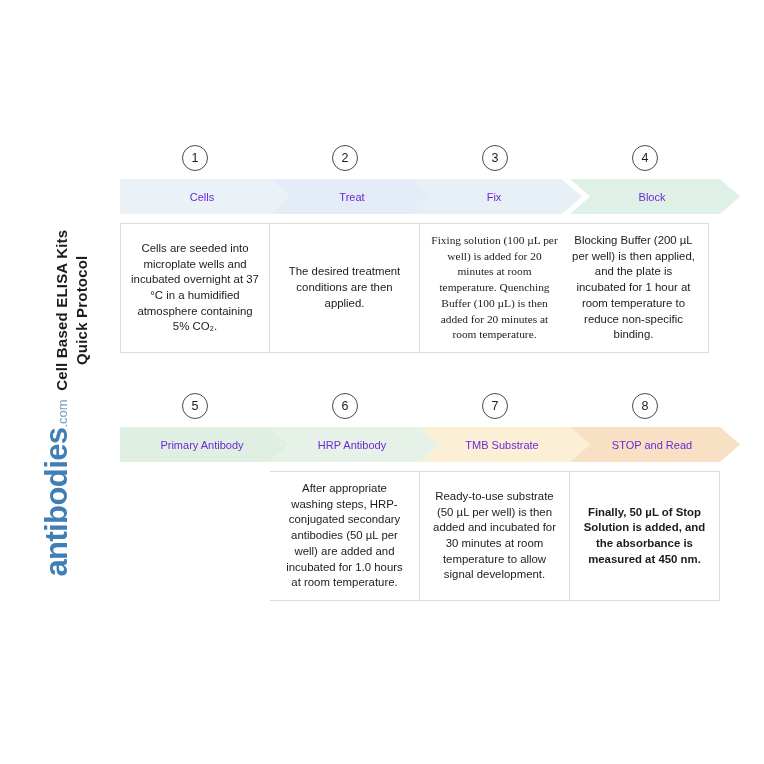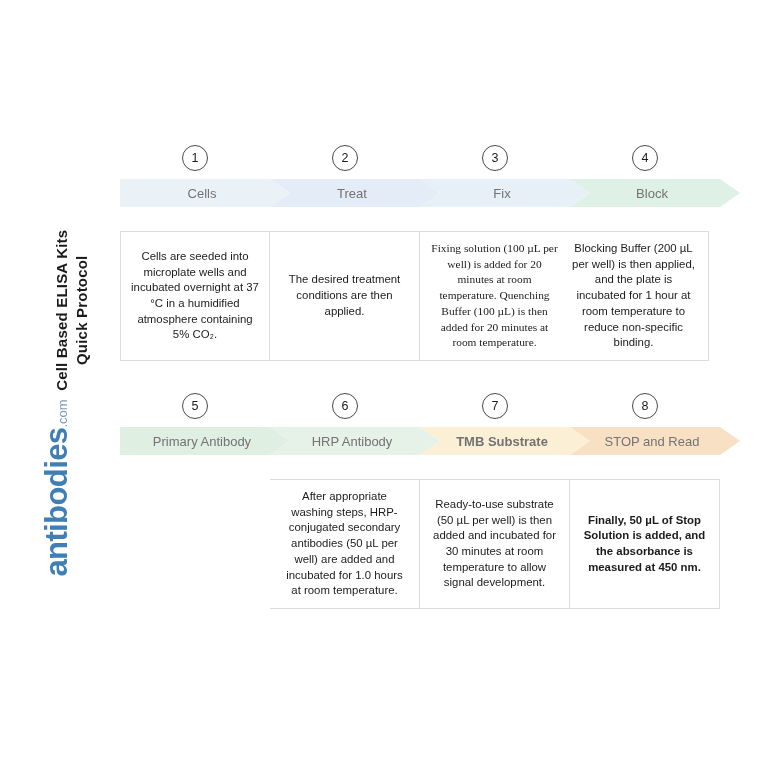--- a/index.html
+++ b/index.html
@@ -90,34 +90,34 @@
   }
 
   .chevrons {
     position: relative;
     height: 36px;
     margin-top: 4px;
   }
   .chev {
     position: absolute;
     top: 0;
-    height: 28px;
+    height: 35px;
     box-sizing: border-box;
     display: flex;
     align-items: center;
     justify-content: center;
-    font-size: 13px;
-    color: #737373;
+    font-size: 11px;
+    color: #6d28d9;
     text-align: center;
   }
   .chev span { display: block; padding: 0 14px 0 8px; }
 
   .boxes {
     position: relative;
-    margin-top: 16px;
+    margin-top: 8px;
     height: 130px;
   }
   .box {
     position: absolute;
     top: 0;
     height: 130px;
     box-sizing: border-box;
     border: 1px solid #dcdcdc;
     background: #ffffff;
     display: flex;
@@ -155,21 +155,21 @@
         <div class="num-circle" style="left: 362px;">3</div>
         <div class="num-circle" style="left: 512px;">4</div>
       </div>
     <div class="chevrons">
         <div class="chev" style="left: 0px; width: 170px; background: rgb(234, 242, 248); clip-path: polygon(0px 0px, 150px 0px, 170px 50%, 150px 100%, 0px 100%);">
           <span>Cells</span>
         </div>
         <div class="chev" style="left: 150px; width: 170px; background: rgb(228, 236, 247); clip-path: polygon(0px 0px, 150px 0px, 170px 50%, 150px 100%, 0px 100%, 20px 50%);">
           <span>Treat</span>
         </div>
-        <div class="chev" style="left: 300px; width: 170px; background: rgb(231, 240, 246); clip-path: polygon(0px 0px, 150px 0px, 170px 50%, 150px 100%, 0px 100%, 20px 50%);">
+        <div class="chev" style="left: 292px; width: 170px; background: rgb(231, 240, 246); clip-path: polygon(0px 0px, 150px 0px, 170px 50%, 150px 100%, 0px 100%, 20px 50%);">
           <span>Fix</span>
         </div>
         <div class="chev" style="left: 450px; width: 170px; background: rgb(223, 240, 230); clip-path: polygon(0px 0px, 150px 0px, 170px 50%, 150px 100%, 0px 100%, 20px 50%);">
           <span>Block</span>
         </div>
       </div>
     <div class="boxes">
         <div class="box" style="left: 0px; width: 150px;">
           <p>Cells are seeded into microplate wells and incubated overnight at 37 °C in a humidified atmosphere containing 5% CO₂.</p>
         </div>
@@ -192,21 +192,21 @@
         <div class="num-circle" style="left: 362px;">7</div>
         <div class="num-circle" style="left: 512px;">8</div>
       </div>
     <div class="chevrons">
         <div class="chev" style="left: 0px; width: 170px; background: rgb(223, 240, 227); clip-path: polygon(0px 0px, 150px 0px, 170px 50%, 150px 100%, 0px 100%);">
           <span>Primary Antibody</span>
         </div>
         <div class="chev" style="left: 150px; width: 170px; background: rgb(230, 241, 232); clip-path: polygon(0px 0px, 150px 0px, 170px 50%, 150px 100%, 0px 100%, 20px 50%);">
           <span>HRP Antibody</span>
         </div>
-        <div class="chev" style="left: 300px; width: 170px; background: rgb(251, 240, 213); clip-path: polygon(0px 0px, 150px 0px, 170px 50%, 150px 100%, 0px 100%, 20px 50%); font-weight: bold;">
+        <div class="chev" style="left: 300px; width: 170px; background: rgb(251, 240, 213); clip-path: polygon(0px 0px, 150px 0px, 170px 50%, 150px 100%, 0px 100%, 20px 50%);">
           <span>TMB Substrate</span>
         </div>
         <div class="chev" style="left: 450px; width: 170px; background: rgb(248, 224, 196); clip-path: polygon(0px 0px, 150px 0px, 170px 50%, 150px 100%, 0px 100%, 20px 50%);">
           <span>STOP and Read</span>
         </div>
       </div>
     <div class="boxes">
         <div class="box" style="left: 150px; width: 150px; border-left: none;">
           <p>After appropriate washing steps, HRP-conjugated secondary antibodies (50 µL per well) are added and incubated for 1.0 hours at room temperature.</p>
         </div>

